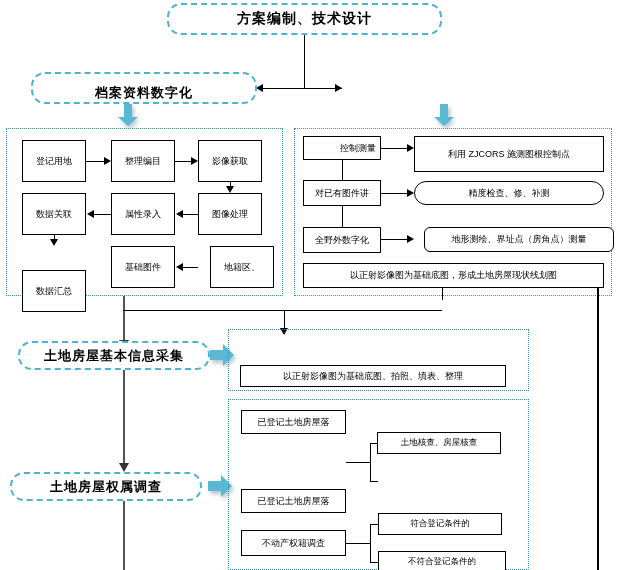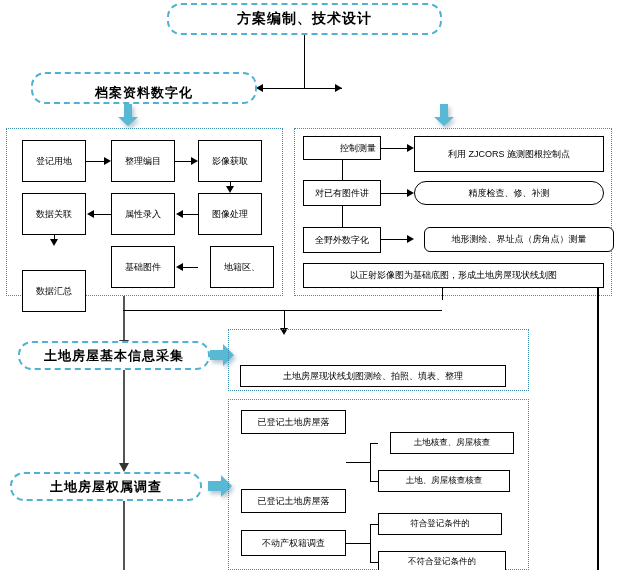--- a/index.html
+++ b/index.html
@@ -200,21 +200,21 @@
     <span>土地房屋基本信息采集</span>
   </div>
   <div class="abs blockarrow-right" style="left:210px;top:344px;">
     <svg viewBox="0 0 24 22" width="24" height="22">
       <polygon class="ba-fill" points="0,6 13,6 13,0 24,11 13,22 13,16 0,16"></polygon>
     </svg>
   </div>
 
   <div class="abs group" style="left:228px;top:329px;width:301px;height:62px;"></div>
   <div class="abs node t9" style="left:240px;top:365px;width:266px;height:22px;">
-    <span>土地房屋现状线划图测绘、拍照、填表、整理</span>
+    <span>以正射影像图为基础底图、拍照、填表、整理</span>
   </div>
 
   <div class="abs ln-v2" style="left:123px;top:370px;height:100px;"></div>
   <div class="abs ar-d-big" style="left:119px;top:463px;"></div>
 
   <div class="abs phase t13" style="left:10px;top:472px;width:192px;height:29px;">
     <span>土地房屋权属调查</span>
   </div>
   <div class="abs blockarrow-right" style="left:208px;top:475px;">
     <svg viewBox="0 0 24 22" width="24" height="22">
@@ -233,25 +233,22 @@
     <span>已登记土地房屋落</span>
   </div>
   <div class="abs node t9" style="left:241px;top:530px;width:105px;height:26px;">
     <span>不动产权籍调查</span>
   </div>
 
   <div class="abs ln-h" style="left:346px;top:462px;width:24px;"></div>
   <div class="abs ln-v" style="left:370px;top:443px;height:38px;"></div>
   <div class="abs ln-h" style="left:370px;top:443px;width:8px;"></div>
   <div class="abs ln-h" style="left:370px;top:481px;width:8px;"></div>
-  <div class="abs node t85" style="left:390px;top:432px;width:124px;height:22px;">
+  <div class="abs node t85" style="left:377px;top:432px;width:124px;height:22px;">
     <span>土地核查、房屋核查</span>
-  </div>
-  <div class="abs node t85" style="left:378px;top:470px;width:132px;height:22px;">
-    <span>土地、房屋核查核查</span>
   </div>
 
   <div class="abs ln-h" style="left:346px;top:543px;width:24px;"></div>
   <div class="abs ln-v" style="left:370px;top:524px;height:38px;"></div>
   <div class="abs ln-h" style="left:370px;top:524px;width:8px;"></div>
   <div class="abs ln-h" style="left:370px;top:562px;width:8px;"></div>
   <div class="abs node t85" style="left:378px;top:513px;width:124px;height:22px;">
     <span>符合登记条件的</span>
   </div>
   <div class="abs node t85" style="left:378px;top:551px;width:128px;height:22px;">

